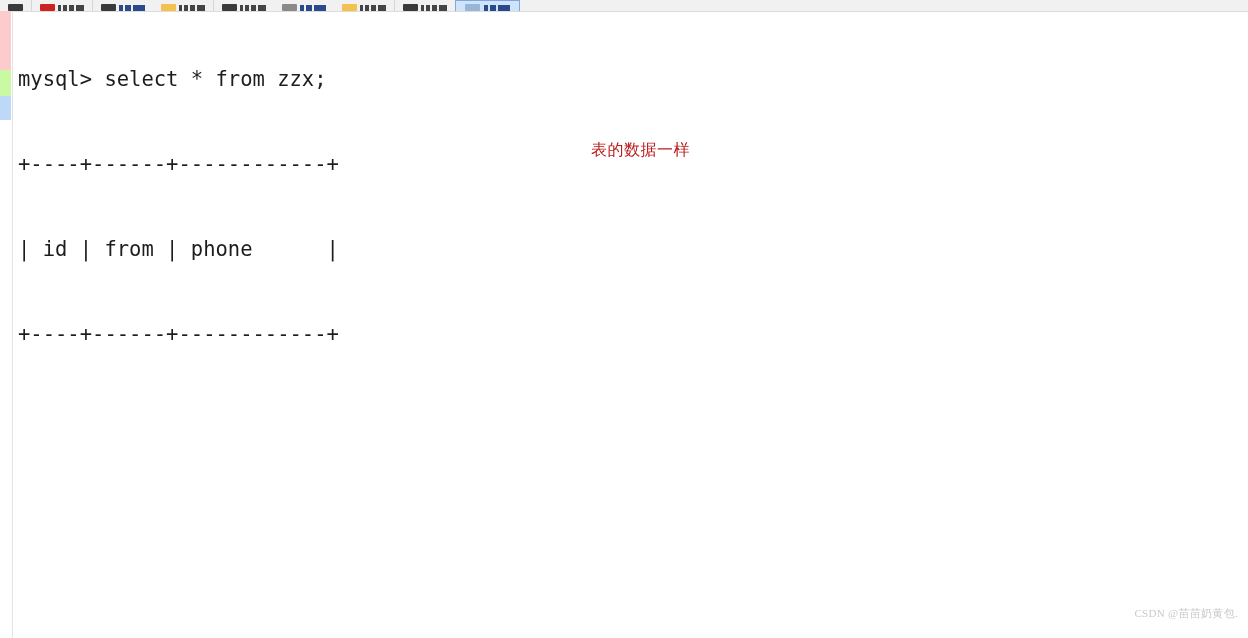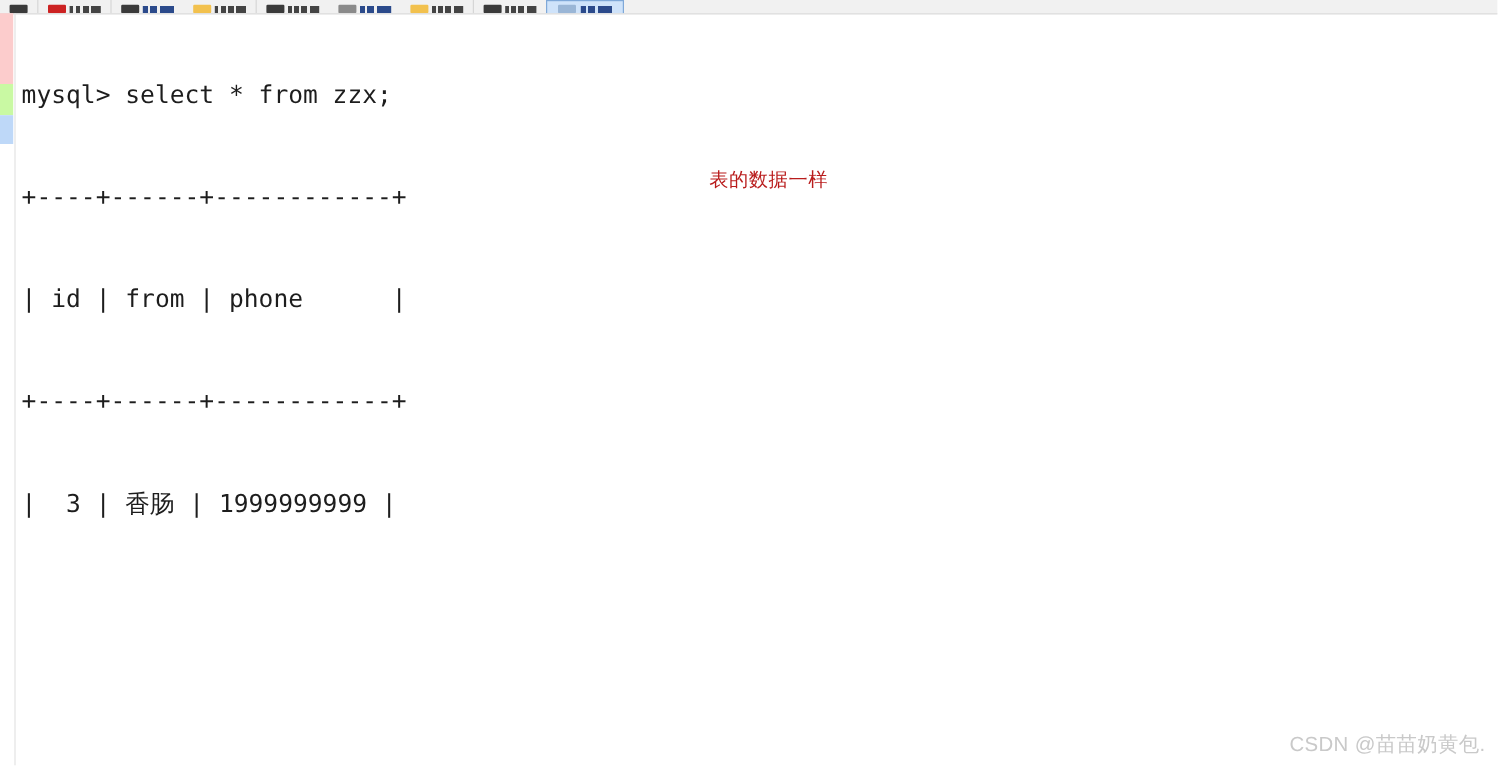--- a/index.html
+++ b/index.html
@@ -127,23 +127,23 @@
     color: #b91c1c;
     white-space: nowrap;
     letter-spacing: 0.5px;
     margin-left: 30px;
   }
 
   
   .watermark {
     position: absolute;
     right: 10px;
-    bottom: 6px;
-    font-family: Liberation Sans, sans-serif;
-    font-size: 17px;
+    bottom: 17px;
+    font-family: Liberation Serif, serif;
+    font-size: 11px;
     color: #c9c9c9;
     white-space: nowrap;
     letter-spacing: 0.3px;
   }
 </style>
 </head>
 <body>
 
 <div class="toolbar-strip">
   <div class="tb-item">
@@ -193,21 +193,20 @@
   <div class="bar-blue"></div>
 </div>
 
 <div class="edge-rule"></div>
 
 <div class="console">
   <div class="line">mysql&gt; select * from zzx;</div>
   <div class="line">+----+------+------------+</div>
   <div class="line">| id | from | phone      |</div>
   <div class="line">+----+------+------------+</div>
-  <div class="line">|  3 | 香肠 | 1999999999 |</div>
   
   
   
   
   
   
   
   
   
   

